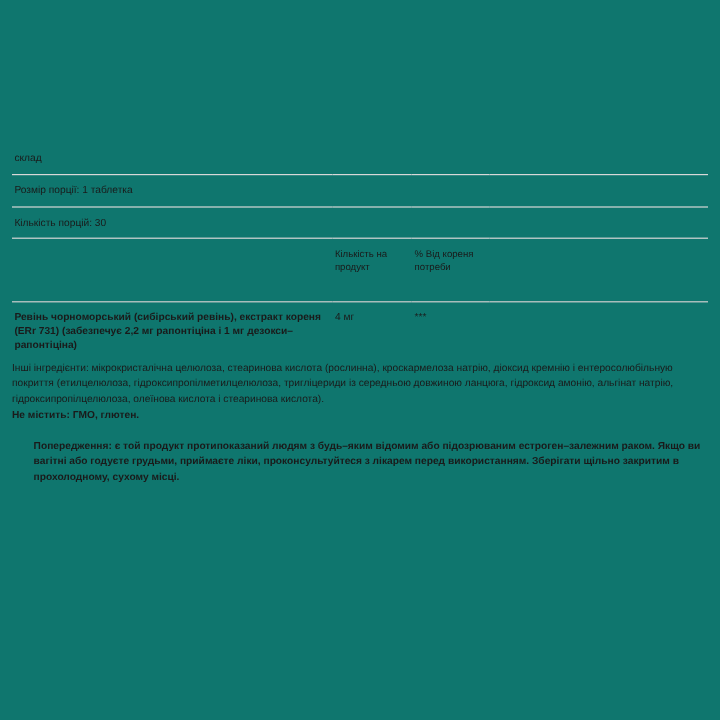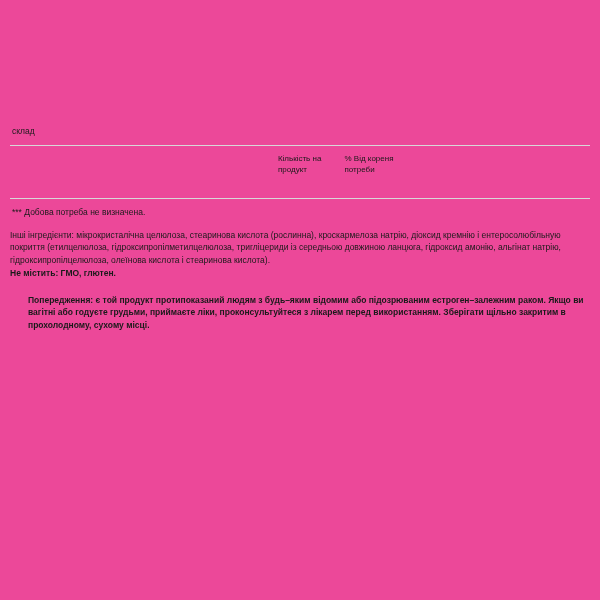--- a/index.html
+++ b/index.html
@@ -9,21 +9,21 @@
     height: 600px;
     background: #ffffff;
     font-family: "Liberation Sans", sans-serif;
     color: #1a1a1a;
   }
   .page {
     width: 600px;
     height: 600px;
     box-sizing: border-box;
     position: relative;
-    background: #ec4899;
+    background: #0f766e;
     padding-left: 46px;
   }
   .content {
     position: absolute;
     left: 10px;
     top: 124px;
     width: 580px;
   }
   .supp-table {
     width: 580px;
@@ -81,27 +81,42 @@
 
     <table class="supp-table">
       <tbody>
         <tr class="row-title">
           <td class="col-name">склад</td>
           <td class="col-amt"></td>
           <td class="col-dv"></td>
           <td class="col-pad"></td>
         </tr>
         <tr>
+          <td>Розмір порції: 1 таблетка</td>
+          <td></td>
+          <td></td>
+          <td></td>
+        </tr>
+        <tr>
+          <td>Кількість порцій: 30</td>
+          <td></td>
+          <td></td>
+          <td></td>
+        </tr>
+        <tr>
           <td class="hdr-cell"></td>
           <td class="hdr-cell">Кількість на продукт</td>
           <td class="hdr-cell">% Від кореня потреби</td>
           <td class="hdr-cell"></td>
         </tr>
-        <tr>
-          <td class="footnote" colspan="4">*** Добова потреба не визначена.</td>
+        <tr class="thickline">
+          <td class="bold">Ревінь чорноморський (сибірський ревінь), екстракт кореня (ERr 731) (забезпечує 2,2 мг рапонтіціна і 1 мг дезокси–рапонтіціна)</td>
+          <td>4 мг</td>
+          <td>***</td>
+          <td></td>
         </tr>
       </tbody>
     </table>
 
     <p class="para blk">Інші інгредієнти: мікрокристалічна целюлоза, стеаринова кислота (рослинна), кроскармелоза натрію, діоксид кремнію і ентеросолюбільную покриття (етилцелюлоза, гідроксипропілметилцелюлоза, тригліцериди із середньою довжиною ланцюга, гідроксид амонію, альгінат натрію, гідроксипропілцелюлоза, олеїнова кислота і стеаринова кислота).</p>
     <p class="para blk bold-para">Не містить: ГМО, глютен.</p>
     <p class="para blk small-gap bold-para">Попередження: є той продукт протипоказаний людям з будь–яким відомим або підозрюваним естроген–залежним раком. Якщо ви вагітні або годуєте грудьми, приймаєте ліки, проконсультуйтеся з лікарем перед використанням. Зберігати щільно закритим в прохолодному, сухому місці.</p>
 
   </div>
 </div>

